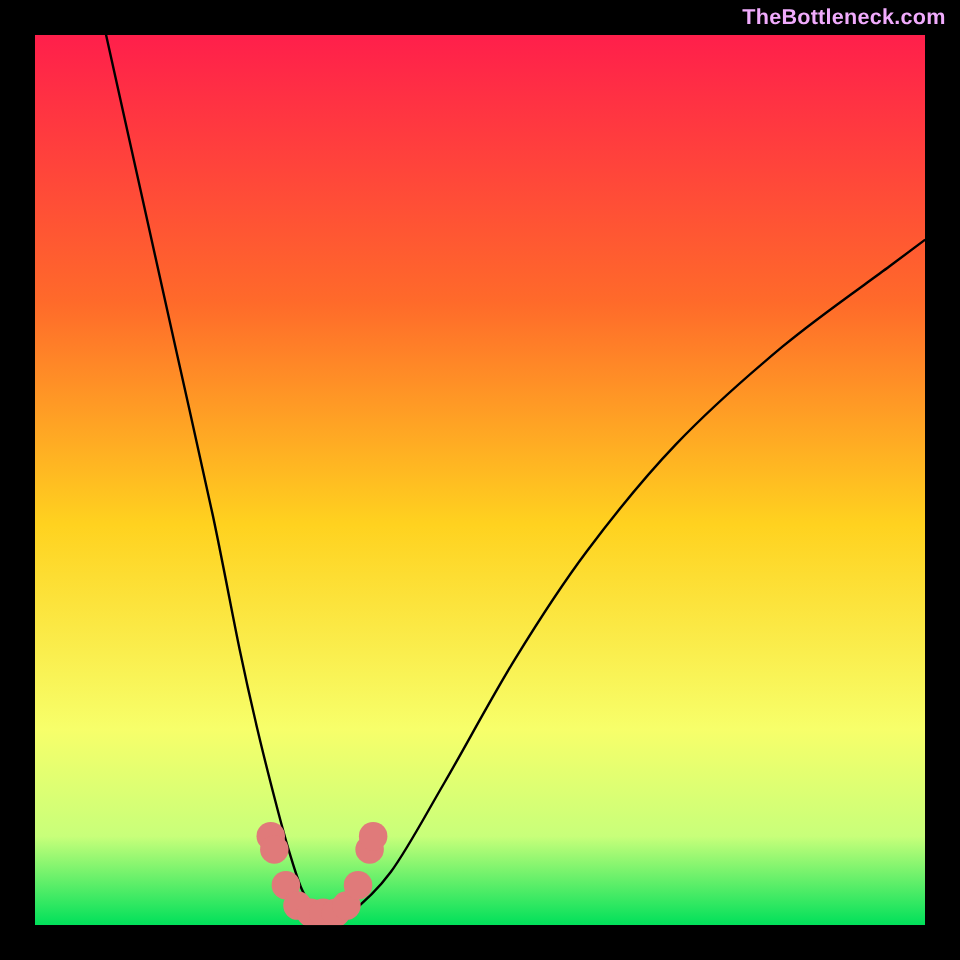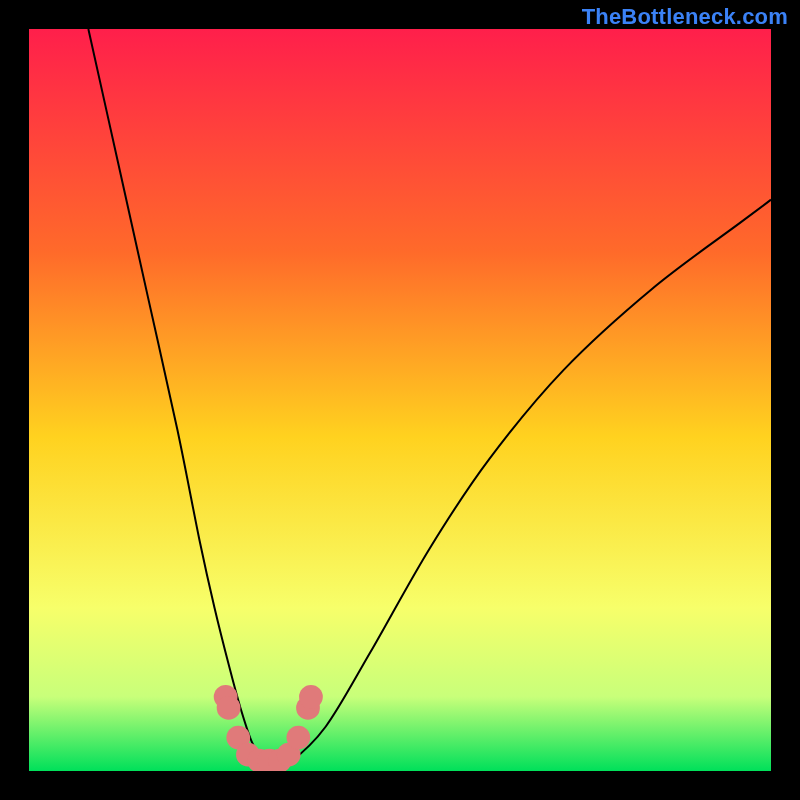--- a/index.html
+++ b/index.html
@@ -16,23 +16,23 @@
     top: 29px;
     width: 742px;
     height: 742px;
     overflow: hidden;
   }
   .watermark {
     position: absolute;
     top: 4px;
     right: 12px;
     font-family: Arial, Helvetica, sans-serif;
-    font-size: 22px;
+    font-size: 18px;
     font-weight: 600;
-    color: #3b82f6;
+    color: #f0abfc;
     letter-spacing: 0.2px;
     z-index: 5;
     user-select: none;
   }
   svg {
     display: block;
   }
 </style>
 </head>
 <body>

